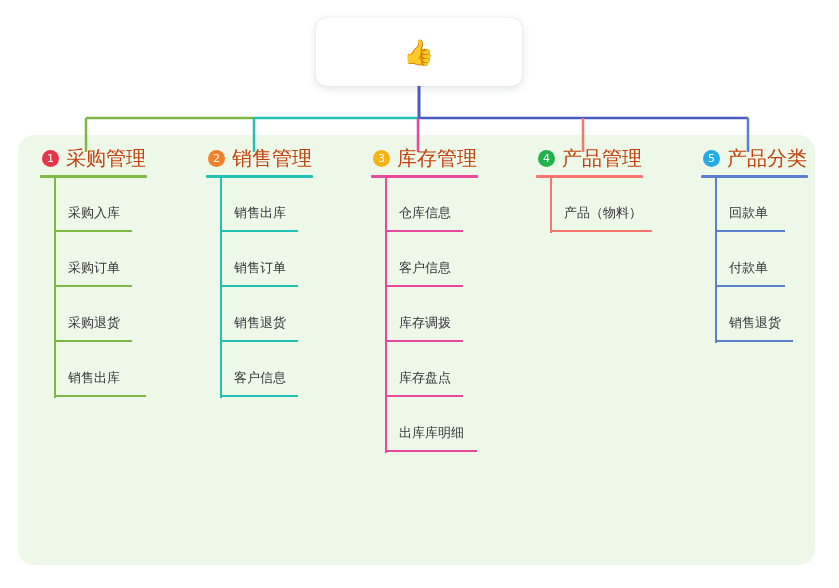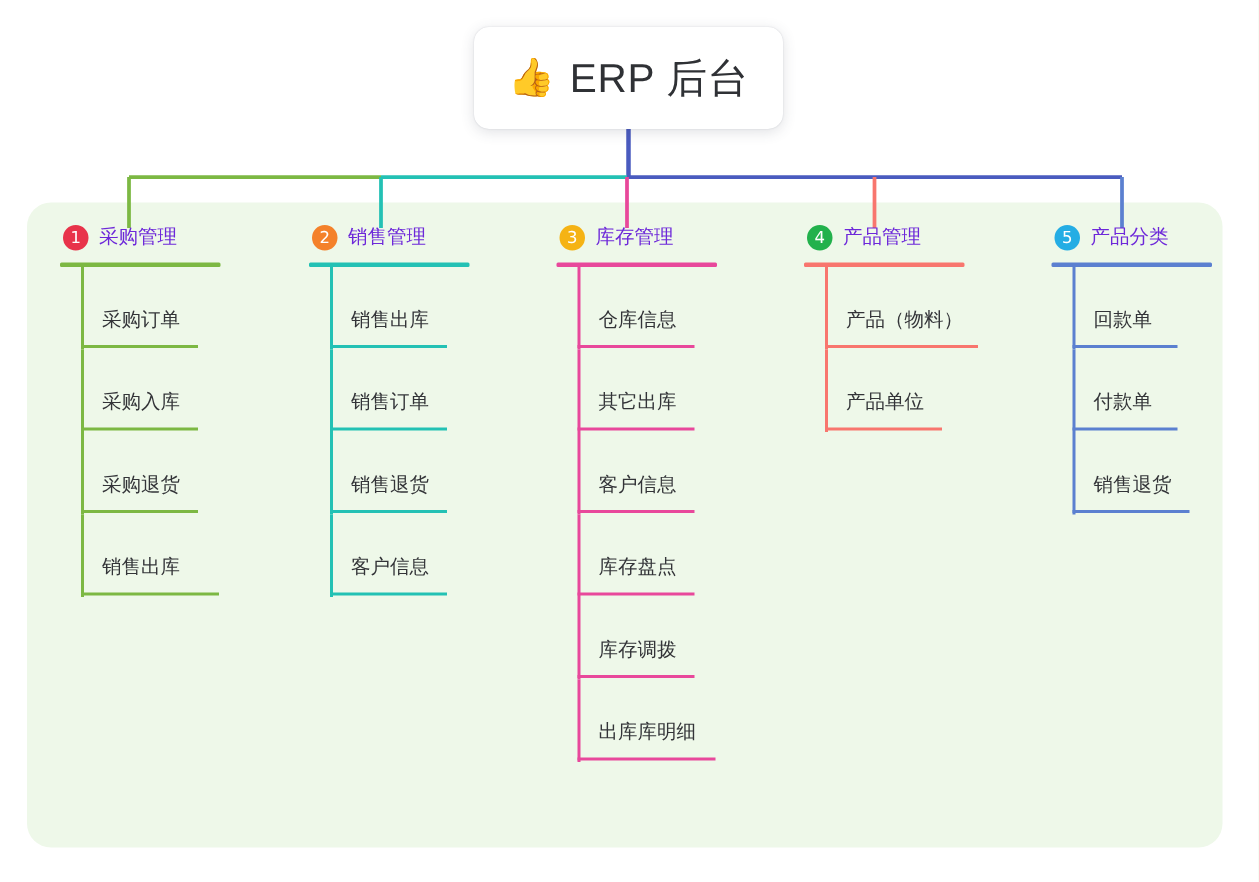--- a/index.html
+++ b/index.html
@@ -91,22 +91,22 @@
     height: 17px;
     border-radius: 50%;
     color: #ffffff;
     font-size: 11px;
     line-height: 17px;
     text-align: center;
     flex: 0 0 auto;
     font-family: "DejaVu Sans", sans-serif;
   }
   .branch-label {
-    font-size: 13px;
-    color: #6d28d9;
+    font-size: 20px;
+    color: #c2410c;
     white-space: nowrap;
   }
   .branch-rule {
     height: 3px;
     margin-top: 5px;
     border-radius: 1px;
   }
   .leaves {
     position: relative;
     margin-top: 0;
@@ -153,44 +153,43 @@
       <line x1="86" y1="118" x2="86" y2="152" stroke="#7cb843" stroke-width="2.5"></line>
       <line x1="254" y1="118" x2="254" y2="152" stroke="#23c1b4" stroke-width="2.5"></line>
       <line x1="418" y1="118" x2="418" y2="152" stroke="#e8489b" stroke-width="2.5"></line>
       <line x1="583" y1="118" x2="583" y2="152" stroke="#f8766e" stroke-width="2.5"></line>
       <line x1="748" y1="118" x2="748" y2="152" stroke="#5b80d0" stroke-width="2.5"></line>
     </svg>
 
   <div class="root-node">
     <div class="root-inner">
       <span class="root-emoji">👍</span>
-      <span class="root-title">ERP 后台</span>
     </div>
   </div>
 
   <div id="branches-host">
       <div class="branch" style="left: 40px;">
         <div class="branch-head">
           <span class="badge" style="background: rgb(232, 51, 74);">1</span>
           <span class="branch-label">采购管理</span>
         </div>
         <div class="branch-rule" style="background: rgb(124, 184, 67); width: 107px;"></div>
         <div class="leaves">
+          <div class="leaf">
+            <div class="leaf-spine" style="background: rgb(124, 184, 67);"></div>
+            <div class="leaf-text">采购入库</div>
+            <div class="leaf-rule" style="background: rgb(124, 184, 67); width: 78px;"></div>
+          </div>
           <div class="leaf">
             <div class="leaf-spine" style="background: rgb(124, 184, 67);"></div>
             <div class="leaf-text">采购订单</div>
             <div class="leaf-rule" style="background: rgb(124, 184, 67); width: 78px;"></div>
           </div>
           <div class="leaf">
             <div class="leaf-spine" style="background: rgb(124, 184, 67);"></div>
-            <div class="leaf-text">采购入库</div>
-            <div class="leaf-rule" style="background: rgb(124, 184, 67); width: 78px;"></div>
-          </div>
-          <div class="leaf">
-            <div class="leaf-spine" style="background: rgb(124, 184, 67);"></div>
             <div class="leaf-text">采购退货</div>
             <div class="leaf-rule" style="background: rgb(124, 184, 67); width: 78px;"></div>
           </div>
           <div class="leaf">
             <div class="leaf-spine" style="background: rgb(124, 184, 67);"></div>
             <div class="leaf-text">销售出库</div>
             <div class="leaf-rule" style="background: rgb(124, 184, 67); width: 92px;"></div>
           </div>
         </div>
       </div>
@@ -230,36 +229,31 @@
         </div>
         <div class="branch-rule" style="background: rgb(232, 72, 155); width: 107px;"></div>
         <div class="leaves">
           <div class="leaf">
             <div class="leaf-spine" style="background: rgb(232, 72, 155);"></div>
             <div class="leaf-text">仓库信息</div>
             <div class="leaf-rule" style="background: rgb(232, 72, 155); width: 78px;"></div>
           </div>
           <div class="leaf">
             <div class="leaf-spine" style="background: rgb(232, 72, 155);"></div>
-            <div class="leaf-text">其它出库</div>
-            <div class="leaf-rule" style="background: rgb(232, 72, 155); width: 78px;"></div>
-          </div>
-          <div class="leaf">
-            <div class="leaf-spine" style="background: rgb(232, 72, 155);"></div>
             <div class="leaf-text">客户信息</div>
             <div class="leaf-rule" style="background: rgb(232, 72, 155); width: 78px;"></div>
           </div>
           <div class="leaf">
             <div class="leaf-spine" style="background: rgb(232, 72, 155);"></div>
+            <div class="leaf-text">库存调拨</div>
+            <div class="leaf-rule" style="background: rgb(232, 72, 155); width: 78px;"></div>
+          </div>
+          <div class="leaf">
+            <div class="leaf-spine" style="background: rgb(232, 72, 155);"></div>
             <div class="leaf-text">库存盘点</div>
-            <div class="leaf-rule" style="background: rgb(232, 72, 155); width: 78px;"></div>
-          </div>
-          <div class="leaf">
-            <div class="leaf-spine" style="background: rgb(232, 72, 155);"></div>
-            <div class="leaf-text">库存调拨</div>
             <div class="leaf-rule" style="background: rgb(232, 72, 155); width: 78px;"></div>
           </div>
           <div class="leaf">
             <div class="leaf-spine" style="background: rgb(232, 72, 155);"></div>
             <div class="leaf-text">出库库明细</div>
             <div class="leaf-rule" style="background: rgb(232, 72, 155); width: 92px;"></div>
           </div>
         </div>
       </div>
       <div class="branch" style="left: 536px;">
@@ -267,25 +261,20 @@
           <span class="badge" style="background: rgb(34, 177, 76);">4</span>
           <span class="branch-label">产品管理</span>
         </div>
         <div class="branch-rule" style="background: rgb(248, 118, 110); width: 107px;"></div>
         <div class="leaves">
           <div class="leaf">
             <div class="leaf-spine" style="background: rgb(248, 118, 110);"></div>
             <div class="leaf-text">产品（物料）</div>
             <div class="leaf-rule" style="background: rgb(248, 118, 110); width: 102px;"></div>
           </div>
-          <div class="leaf">
-            <div class="leaf-spine" style="background: rgb(248, 118, 110);"></div>
-            <div class="leaf-text">产品单位</div>
-            <div class="leaf-rule" style="background: rgb(248, 118, 110); width: 78px;"></div>
-          </div>
         </div>
       </div>
       <div class="branch" style="left: 701px;">
         <div class="branch-head">
           <span class="badge" style="background: rgb(36, 173, 228);">5</span>
           <span class="branch-label">产品分类</span>
         </div>
         <div class="branch-rule" style="background: rgb(91, 128, 208); width: 107px;"></div>
         <div class="leaves">
           <div class="leaf">

